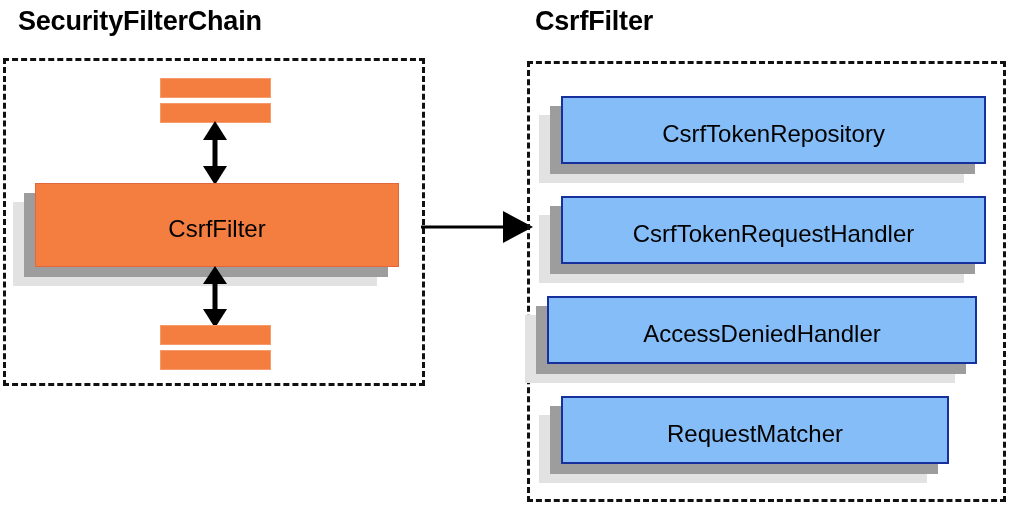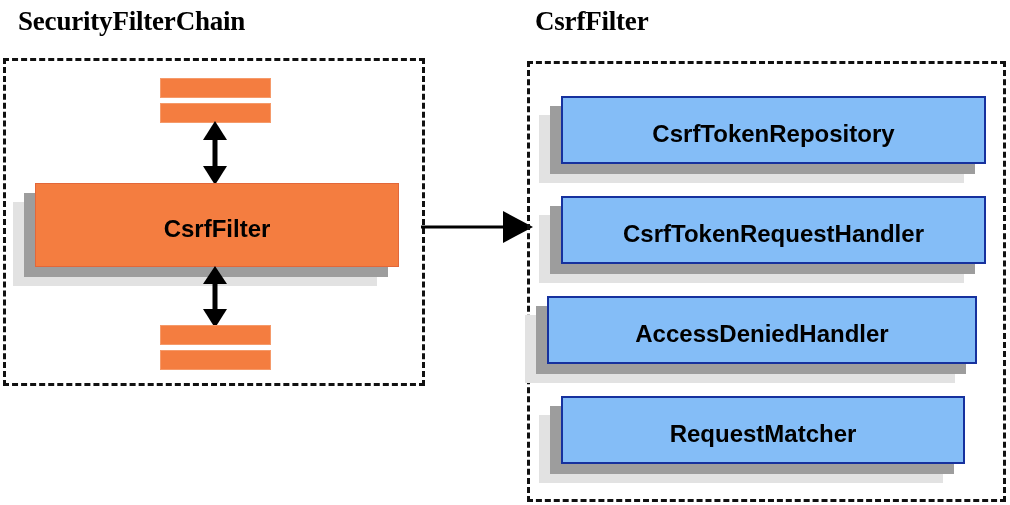--- a/index.html
+++ b/index.html
@@ -15,21 +15,21 @@
     position: relative;
     width: 1010px;
     height: 505px;
     background: #ffffff;
     overflow: hidden;
   }
 
   
   .panel-title {
     position: absolute;
-    font-family: Liberation Serif, serif;
+    font-family: Liberation Sans, sans-serif;
     font-weight: bold;
     font-size: 27px;
     color: #000000;
     letter-spacing: -0.2px;
     white-space: nowrap;
     line-height: 1;
   }
   #title-left  { left: 18px;  top: 8px; }
   #title-right { left: 535px; top: 8px; }
 
@@ -68,21 +68,21 @@
     left: 0; top: 0;
     width: 100%;
     height: 100%;
     box-sizing: border-box;
     display: flex;
     align-items: center;
     justify-content: center;
   }
   .stack .face > span {
     font-family: "Liberation Sans", sans-serif;
-    font-weight: bold;
+    font-weight: normal;
     color: #000000;
     white-space: nowrap;
     line-height: 1;
     margin-top: 8px;
   }
 
   
   .box-orange .face {
     background: #f47d40;
     border: 1px solid #e2673a;
@@ -171,21 +171,21 @@
   </div>
 
   <div class="stack box-blue" style="left:547px; top:296px; width:430px; height:68px;">
     <div class="shadow-far"></div>
     <div class="shadow-near"></div>
     <div class="face">
       <span>AccessDeniedHandler</span>
     </div>
   </div>
 
-  <div class="stack box-blue" style="left:561px; top:396px; width:388px; height:68px;padding-left:16px;">
+  <div class="stack box-blue" style="left:561px; top:396px; width:388px; height:68px;">
     <div class="shadow-far"></div>
     <div class="shadow-near"></div>
     <div class="face">
       <span>RequestMatcher</span>
     </div>
   </div>
 
 </div>
 
 </body></html>

